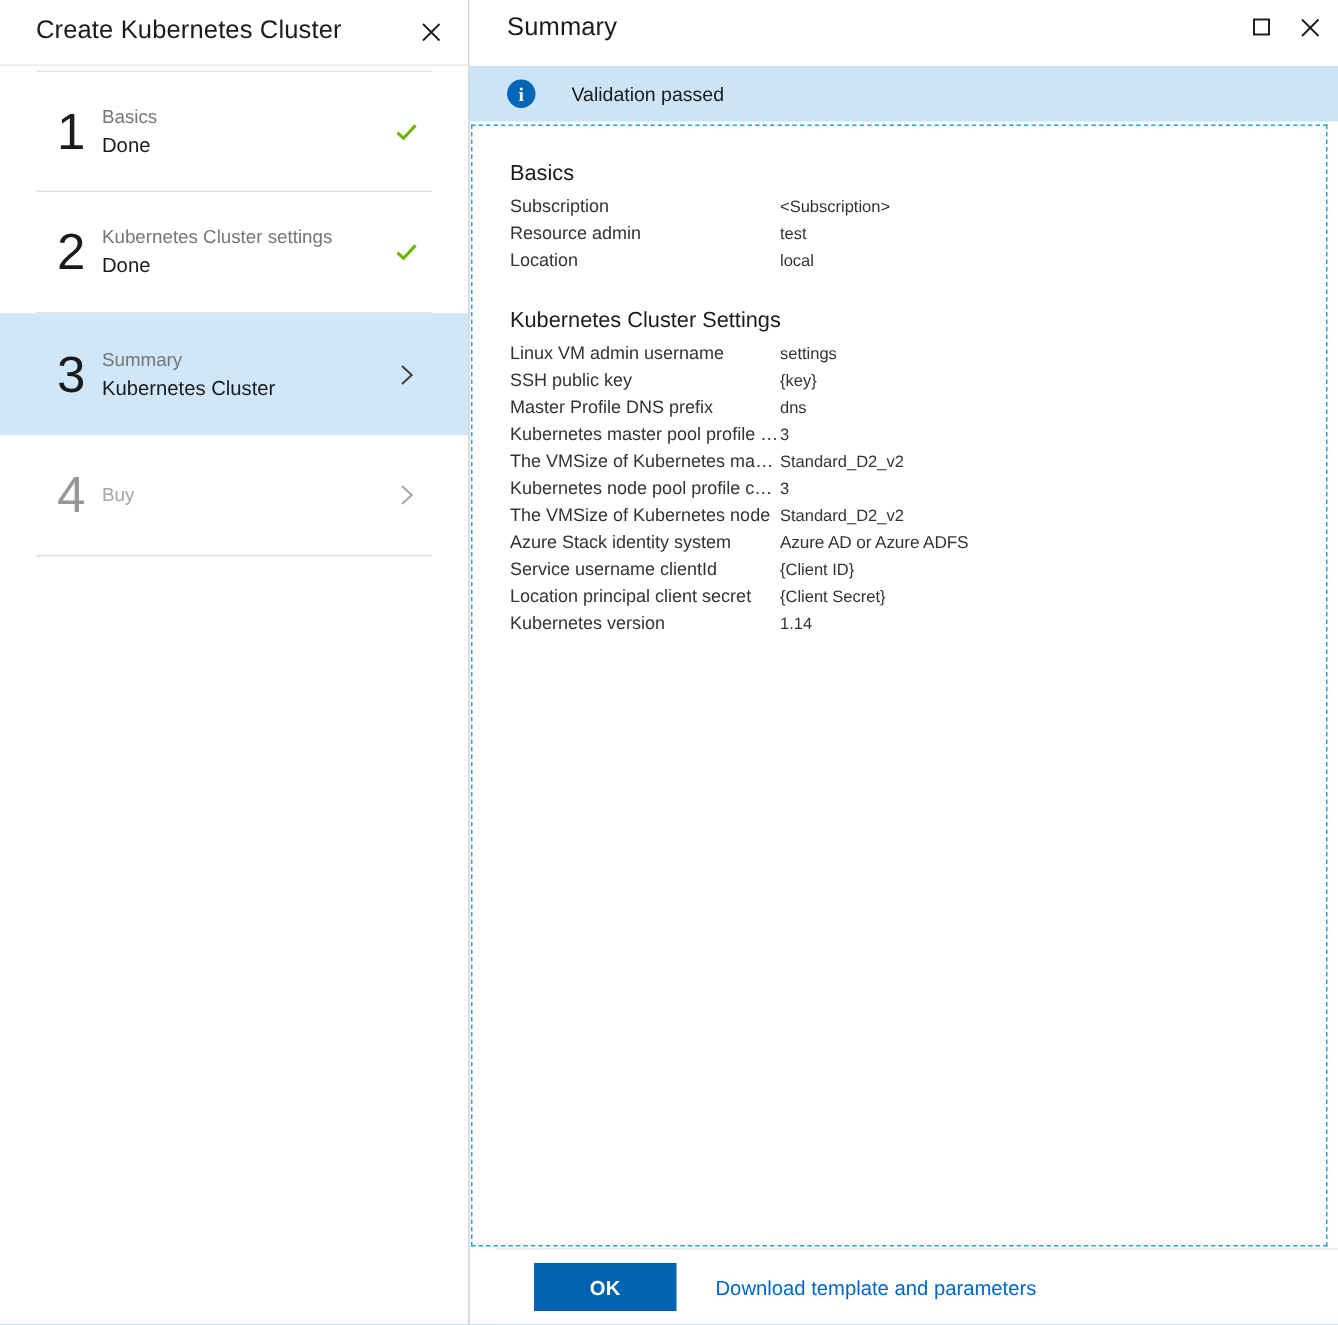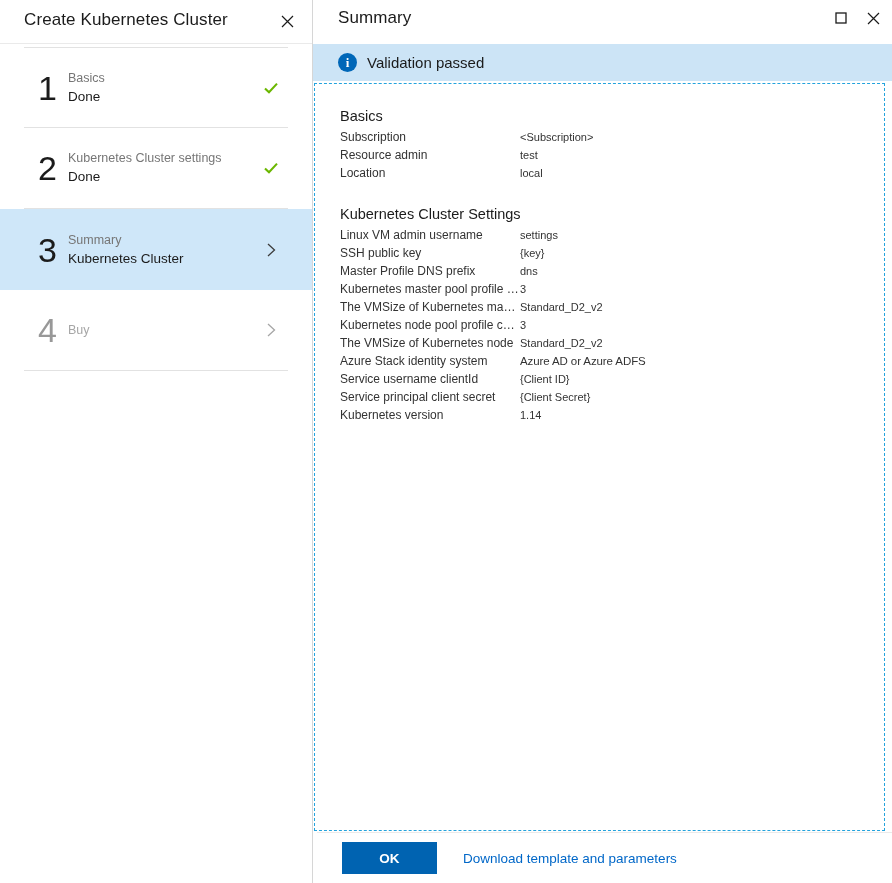--- a/index.html
+++ b/index.html
@@ -187,22 +187,22 @@
     font-size: 13px;
     font-weight: bold;
     font-family: "Liberation Serif", serif;
     display: flex;
     align-items: center;
     justify-content: center;
     flex: 0 0 19px;
     line-height: 1;
   }
   .validation-text {
-    margin-left: 10px;
-    font-size: 15px;
+    margin-left: 24px;
+    font-size: 13px;
     color: #1b1b1b;
   }
 
   
   .content-frame {
     position: absolute;
     left: 1px;
     top: 83px;
     width: 571px;
     height: 748px;
@@ -244,21 +244,21 @@
     white-space: nowrap;
   }
   .kv-val.condensed {
     font-size: 11.5px;
     letter-spacing: -0.1px;
   }
 
   
   .footer {
     position: absolute;
-    left: 4px;
+    left: 18px;
     bottom: 0;
     right: 0;
     height: 51px;
     background: #ffffff;
     border-top: 1px solid #eaeaea;
     display: flex;
     align-items: center;
     padding-left: 25px;
     box-sizing: border-box;
   }
@@ -418,21 +418,21 @@
           </div>
           <div class="kv-row">
             <div class="kv-key">Azure Stack identity system</div>
             <div class="kv-val condensed">Azure AD or Azure ADFS</div>
           </div>
           <div class="kv-row">
             <div class="kv-key">Service username clientId</div>
             <div class="kv-val">{Client ID}</div>
           </div>
           <div class="kv-row">
-            <div class="kv-key">Service principal client secret</div>
+            <div class="kv-key">Location principal client secret</div>
             <div class="kv-val">{Client Secret}</div>
           </div>
           <div class="kv-row">
             <div class="kv-key">Kubernetes version</div>
             <div class="kv-val">1.14</div>
           </div>
         </div>
     </div>
 
     <div class="footer">

